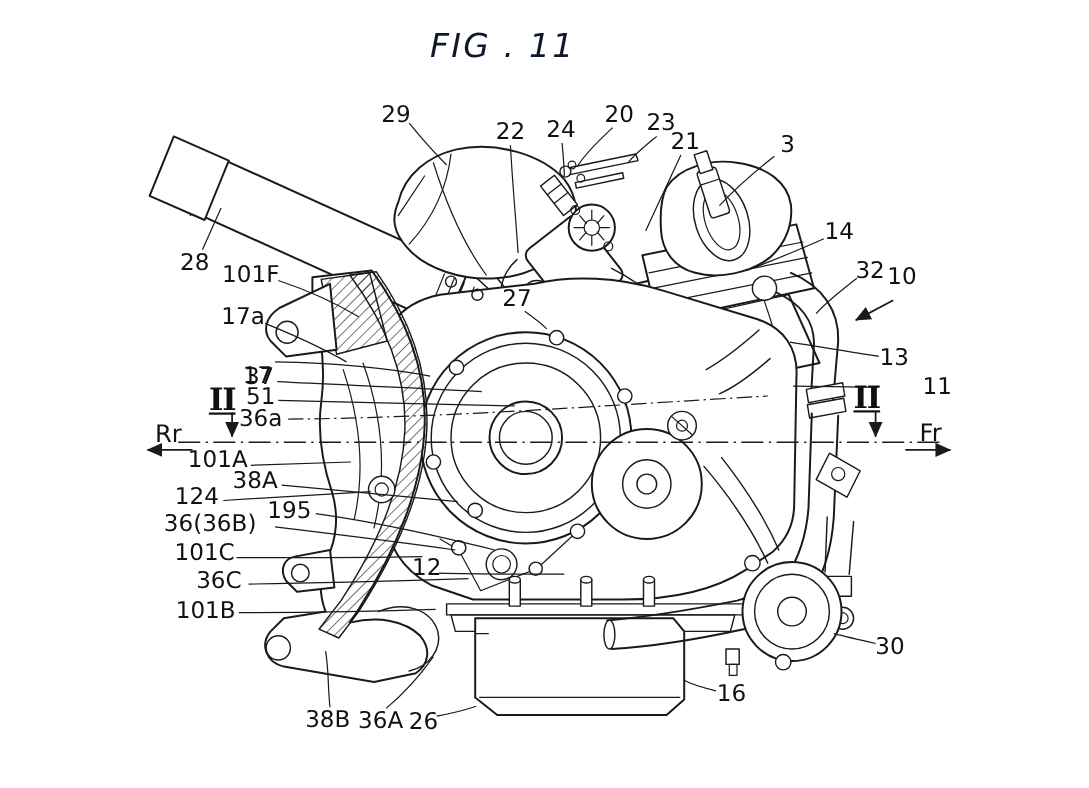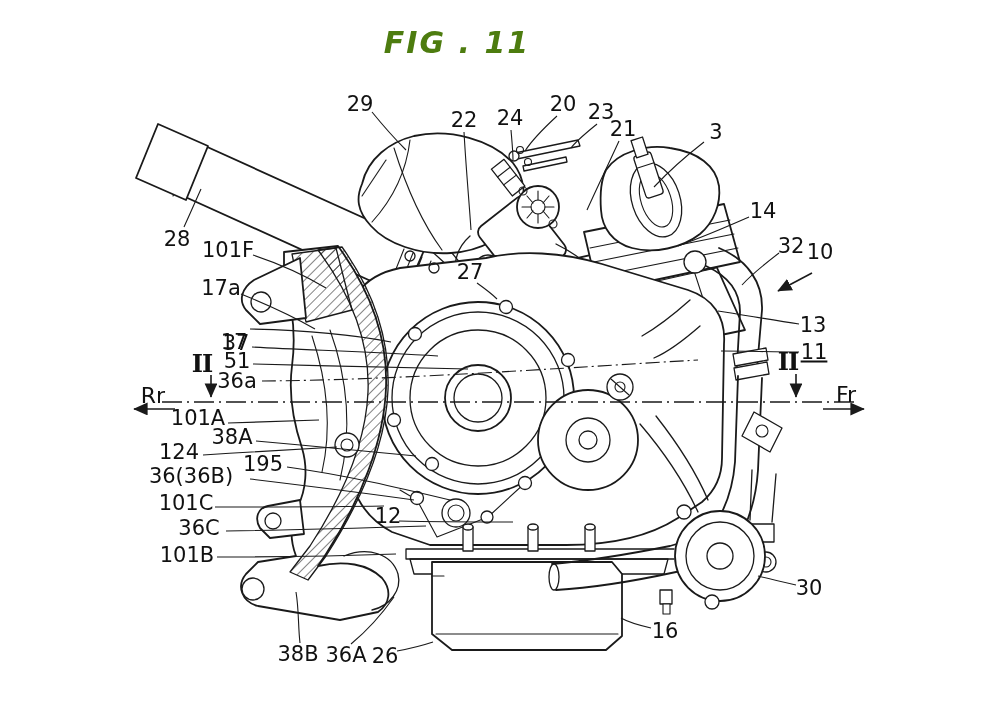--- a/index.html
+++ b/index.html
@@ -1,26 +1,26 @@
 <!DOCTYPE html>
 <html><head>
 <meta charset="utf-8">
 <style>
   html,body{margin:0;padding:0;background:#ffffff;}
   #fig{position:relative;width:990px;height:716px;background:#fff;overflow:hidden;
        font-family:"DejaVu Sans", sans-serif;}
   #art{position:absolute;left:0;top:0;}
   #title{position:absolute;transform:translate(-50%,-50%);font-style:italic;
-         font-size:30px;letter-spacing:2px;color:#4d7c0f;white-space:nowrap;
-         font-family:"DejaVu Sans", sans-serif;font-weight:bold;}
+         font-size:30px;letter-spacing:2px;color:#0f172a;white-space:nowrap;
+         font-family:"DejaVu Sans", sans-serif;}
   .lbl{position:absolute;transform:translate(-50%,-50%);color:#111;white-space:nowrap;
        line-height:1;}
   .lbl.part{font-size:21px;font-family:"DejaVu Sans", sans-serif;}
   .lbl.axis{font-size:22px;font-family:"DejaVu Sans", sans-serif;}
-  .lbl.section{font-size:24px;font-weight:600;font-family:"DejaVu Serif", serif;letter-spacing:-1px;}
+  .lbl.section{font-size:28px;font-weight:600;font-family:"DejaVu Serif", serif;letter-spacing:-1px;text-decoration:underline;}
 </style>
 </head>
 <body>
 
 <div id="fig">
   <svg id="art" width="990" height="716" viewBox="0 0 990 716">
     <defs>
       <pattern id="hatch" width="7" height="7" patternUnits="userSpaceOnUse" patternTransform="rotate(45)">
         <line x1="0" y1="0" x2="0" y2="7" stroke="#1a1a1a" stroke-width="1.1"></line>
       </pattern>
@@ -268,21 +268,21 @@
       <div class="lbl part" style="left: 623px; top: 129px;">21</div>
       <div class="lbl part" style="left: 716px; top: 132px;">3</div>
       <div class="lbl part" style="left: 763px; top: 211px;">14</div>
       <div class="lbl part" style="left: 791px; top: 246px;">32</div>
       <div class="lbl part" style="left: 820px; top: 252px;">10</div>
       <div class="lbl part" style="left: 177px; top: 239px;">28</div>
       <div class="lbl part" style="left: 228px; top: 250px;">101F</div>
       <div class="lbl part" style="left: 221px; top: 288px;">17a</div>
       <div class="lbl part" style="left: 470px; top: 272px;">27</div>
       <div class="lbl part" style="left: 813px; top: 325px;">13</div>
-      <div class="lbl part" style="left: 814px; top: 352px; text-decoration: underline;">11</div>
+      <div class="lbl part" style="left: 852px; top: 352px;">11</div>
       <div class="lbl part" style="left: 234px; top: 342px;">17</div>
       <div class="lbl part" style="left: 236px; top: 343px;">37</div>
       <div class="lbl part" style="left: 237px; top: 361px;">51</div>
       <div class="lbl part" style="left: 237px; top: 381px;">36a</div>
       <div class="lbl part" style="left: 198px; top: 418px;">101A</div>
       <div class="lbl part" style="left: 232px; top: 437px;">38A</div>
       <div class="lbl part" style="left: 179px; top: 452px;">124</div>
       <div class="lbl part" style="left: 263px; top: 464px;">195</div>
       <div class="lbl part" style="left: 191px; top: 476px;">36(36B)</div>
       <div class="lbl part" style="left: 186px; top: 503px;">101C</div>

